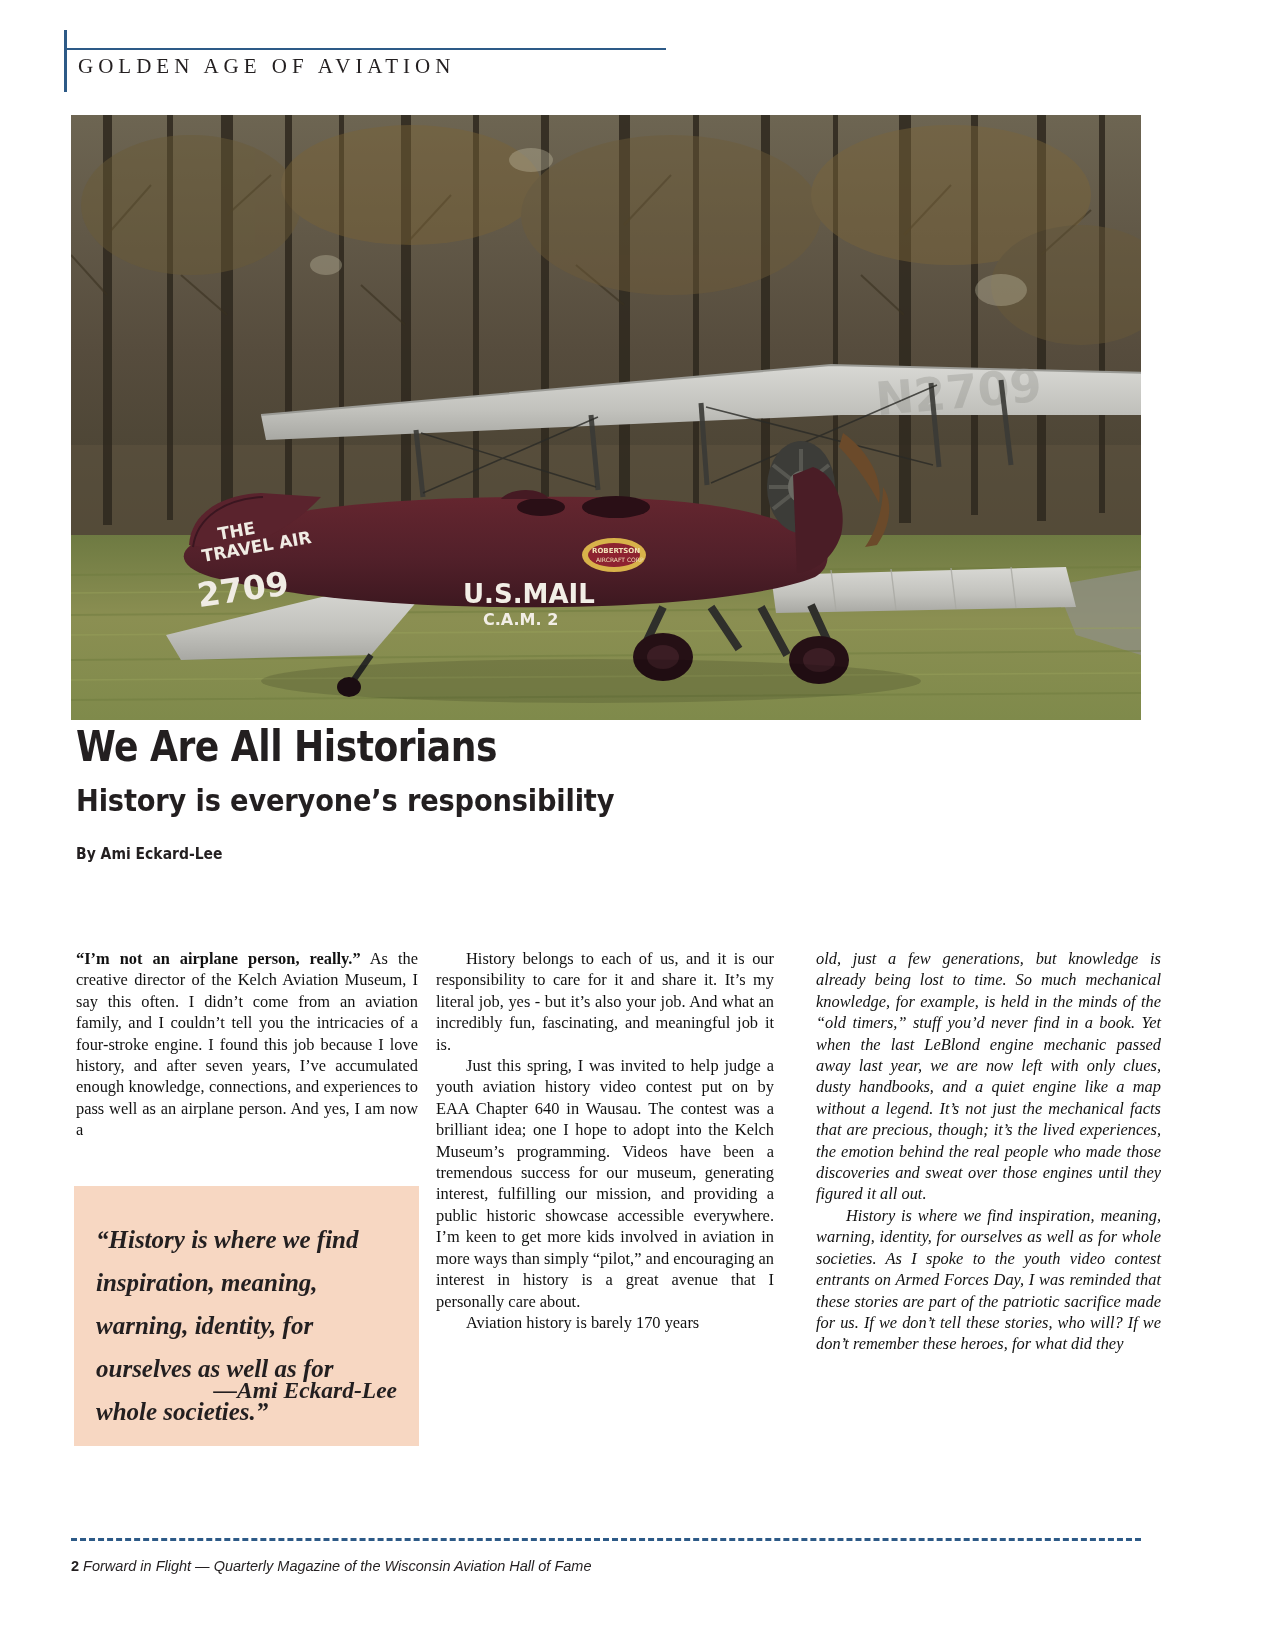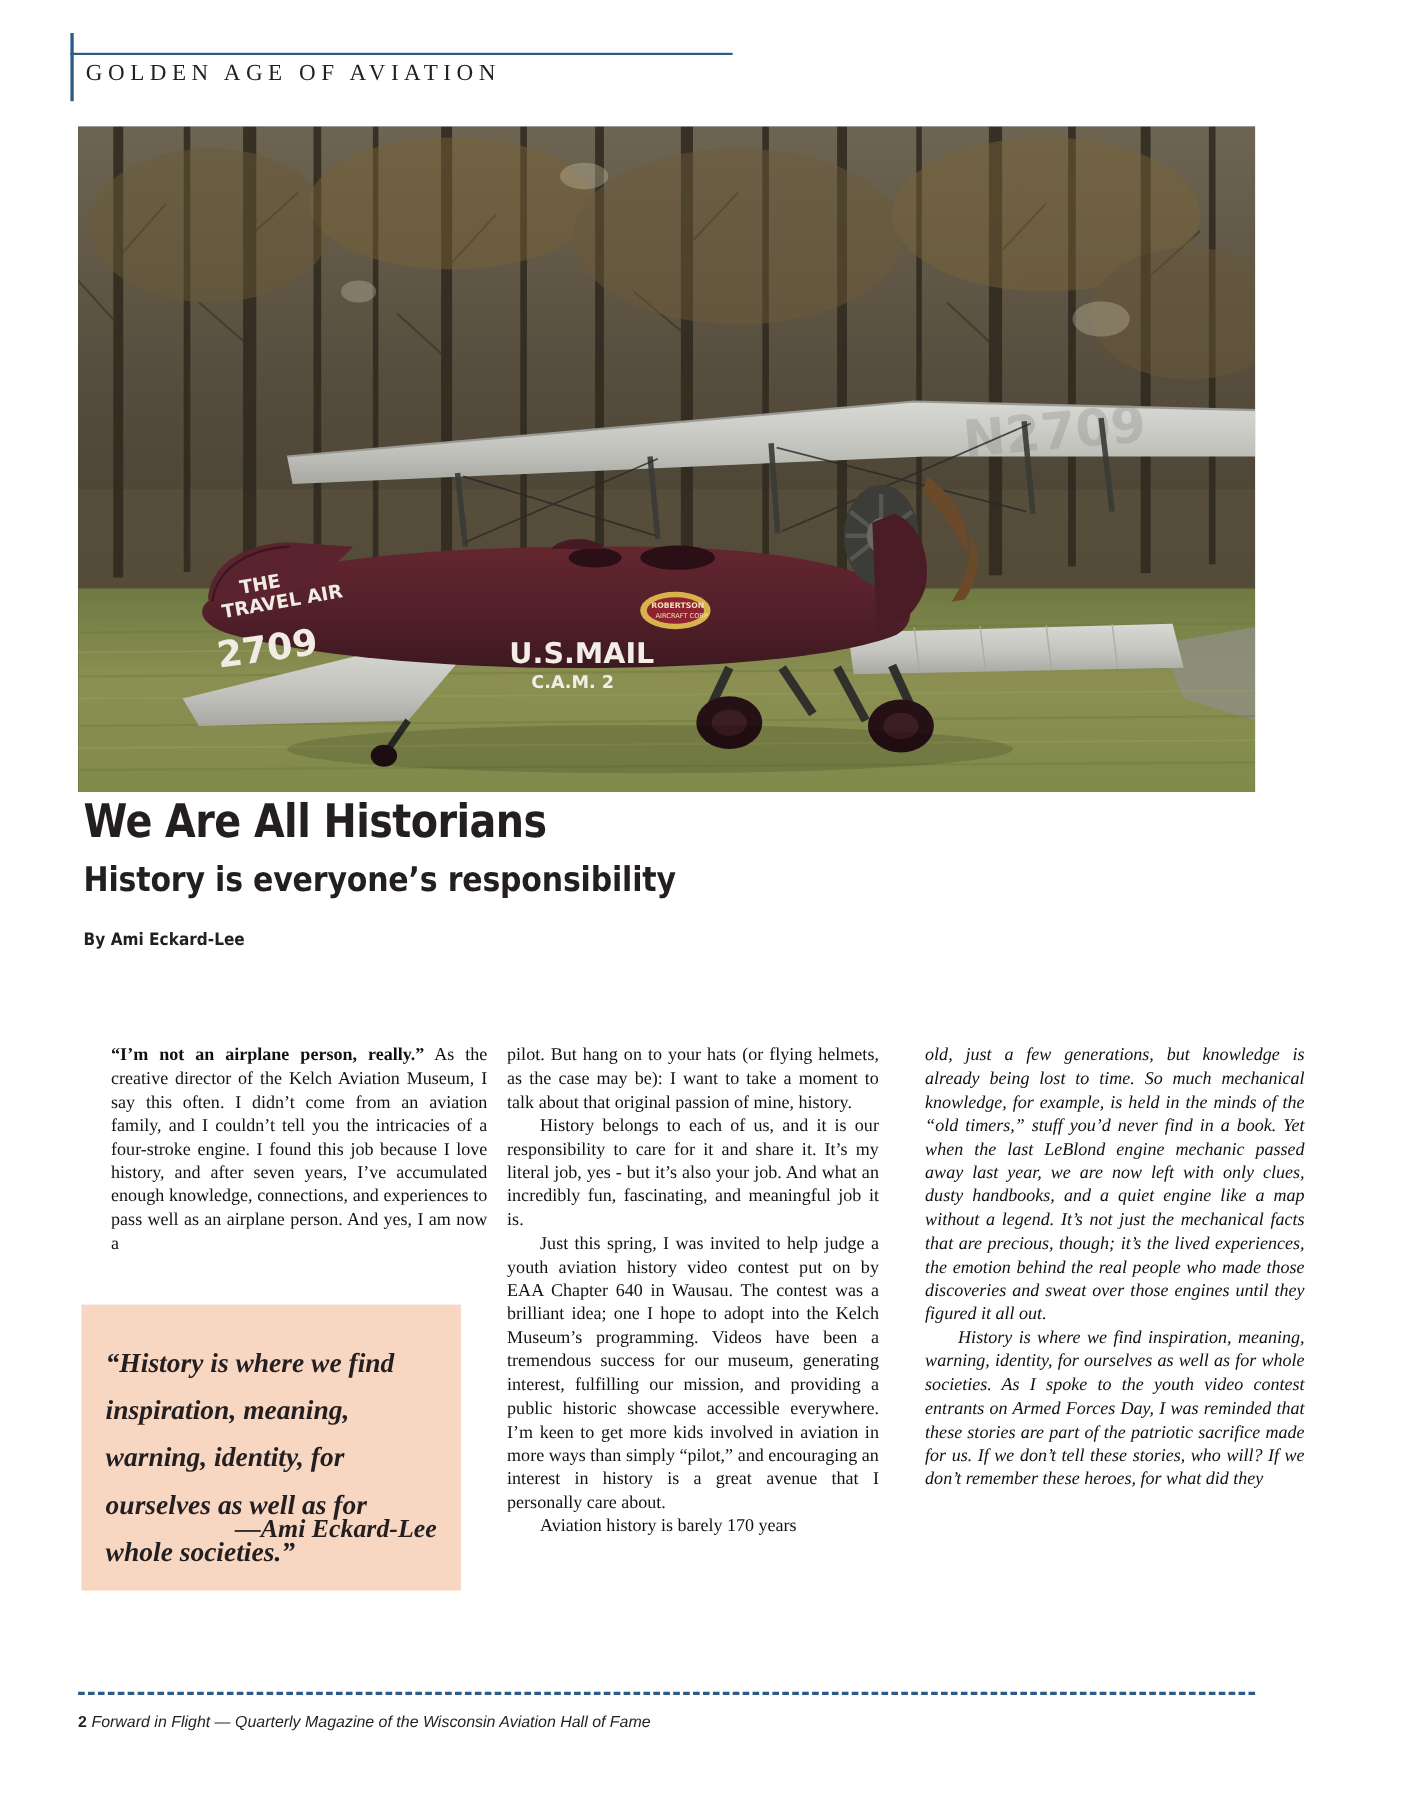--- a/index.html
+++ b/index.html
@@ -57,21 +57,20 @@
 
   
   .col{
     position:absolute;top:948px;
     font-family:"Liberation Serif", serif;
     font-size:16.4px;line-height:21.4px;
     color:#111111;
     text-align:justify;
     text-justify:inter-word;
     hyphens:none;
-    margin-left:25px;
   }
   .col p{margin:0;text-indent:30px;}
   .col p.noind{text-indent:0;}
   .col-1{left:76px;width:342px;}
   .col-2{left:436px;width:338px;}
   .col-3{left:816px;width:345px;font-style:italic;}
   .lead{font-weight:bold;}
 
   
   .pullquote{
@@ -296,21 +295,20 @@
   <div class="col col-1">
     <p class="noind"><span class="lead">“I’m not an airplane person, really.”</span><span> As the creative director of the Kelch Aviation Museum, I say this often. I didn’t come from an aviation family, and I couldn’t tell you the intricacies of a four-stroke engine. I found this job because I love history, and after seven years, I’ve accumulated enough knowledge, connections, and experiences to pass well as an airplane person. And yes, I am now a</span></p>
   </div>
 
   <div class="pullquote">
     <div class="pq-text">“History is where we find inspiration, meaning, warning, identity, for ourselves as well as for whole societies.”</div>
     <div class="pq-attr">—Ami Eckard-Lee</div>
   </div>
 
   <div class="col col-2">
-    <p class="noind">pilot. But hang on to your hats (or flying helmets, as the case may be): I want to take a moment to talk about that original passion of mine, history.</p>
     <p>History belongs to each of us, and it is our responsibility to care for it and share it. It’s my literal job, yes - but it’s also your job. And what an incredibly fun, fascinating, and meaningful job it is.</p>
     <p>Just this spring, I was invited to help judge a youth aviation history video contest put on by EAA Chapter 640 in Wausau. The contest was a brilliant idea; one I hope to adopt into the Kelch Museum’s programming. Videos have been a tremendous success for our museum, generating interest, fulfilling our mission, and providing a public historic showcase accessible everywhere. I’m keen to get more kids involved in aviation in more ways than simply “pilot,” and encouraging an interest in history is a great avenue that I personally care about.</p>
     <p>Aviation history is barely 170 years</p>
   </div>
 
   <div class="col col-3">
     <p class="noind">old, just a few generations, but knowledge is already being lost to time. So much mechanical knowledge, for example, is held in the minds of the “old timers,” stuff you’d never find in a book. Yet when the last LeBlond engine mechanic passed away last year, we are now left with only clues, dusty handbooks, and a quiet engine like a map without a legend. It’s not just the mechanical facts that are precious, though; it’s the lived experiences, the emotion behind the real people who made those discoveries and sweat over those engines until they figured it all out.</p>
     <p>History is where we find inspiration, meaning, warning, identity, for ourselves as well as for whole societies. As I spoke to the youth video contest entrants on Armed Forces Day, I was reminded that these stories are part of the patriotic sacrifice made for us. If we don’t tell these stories, who will? If we don’t remember these heroes, for what did they</p>
   </div>
 

